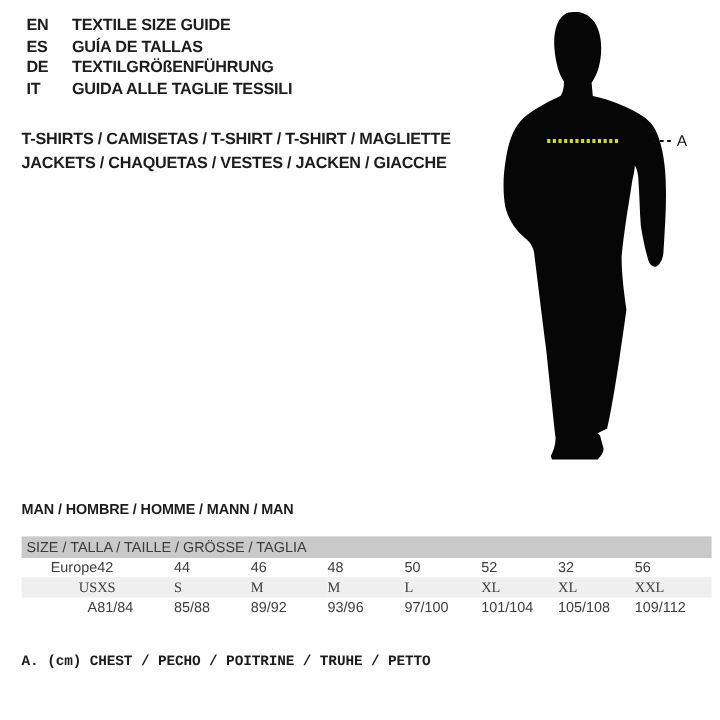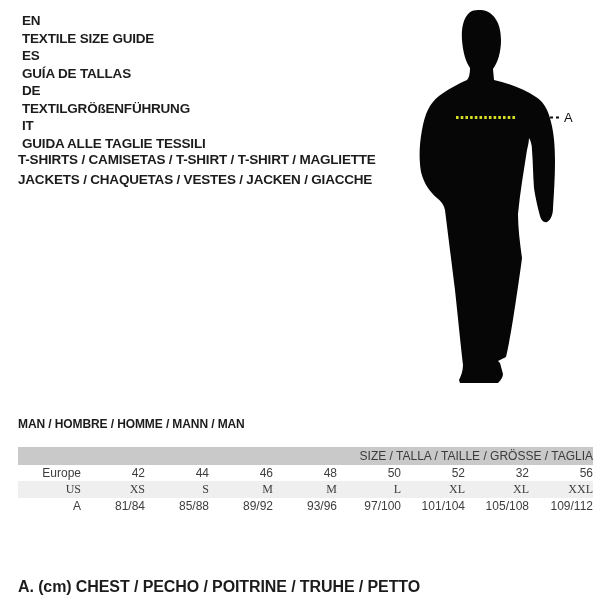--- a/index.html
+++ b/index.html
@@ -9,45 +9,45 @@
     --table_text:#3d3d3d;
     --dash:#d3dd26;
   }
   *{margin:0;padding:0;box-sizing:border-box;}
   html,body{width:600px;height:600px;background:#fff;overflow:hidden;}
   body{font-family:"Liberation Sans", sans-serif;color:var(--text);}
   .page{position:relative;width:600px;height:600px;background:#fff;}
 
   
   .lang-block{position:absolute;left:22px;top:12px;}
-  .lang-row{display:flex;line-height:17.5px;flex-direction:column;}
+  .lang-row{display:flex;line-height:17.5px;}
   .lang-code{width:38px;font-weight:bold;font-size:13.5px;letter-spacing:-0.2px;}
   .lang-label{font-weight:bold;font-size:13.5px;letter-spacing:-0.2px;white-space:nowrap;}
 
   
-  .categories{position:absolute;left:18px;top:106px;margin-top:44px;}
+  .categories{position:absolute;left:18px;top:106px;}
   .cat-line{font-weight:bold;font-size:13.5px;letter-spacing:-0.2px;line-height:20px;white-space:nowrap;}
 
   
   .figure{position:absolute;left:400px;top:0;width:185px;height:400px;}
   .measure-label-text{font-family:"Liberation Sans", sans-serif;font-size:13px;fill:#111;}
 
   
   .section-title{position:absolute;left:18px;top:417px;font-weight:bold;font-size:12px;letter-spacing:-0.1px;}
 
   
   .size-table{position:absolute;left:18px;top:447px;width:575px;border-collapse:collapse;table-layout:fixed;font-size:12px;color:var(--table_text);}
   .size-table col.c-label{width:63px;}
-  .size-table th{background:var(--header_bg);font-weight:normal;text-align:right;padding:2px 0 2px 4px;font-size:12px;color:#3b3b3b;height:16px;white-space:nowrap;}
-  .size-table td{height:16px;text-align:right;padding:1px 0;white-space:nowrap;}
+  .size-table th{background:var(--header_bg);font-weight:normal;text-align:left;padding:2px 0 2px 4px;font-size:12px;color:#3b3b3b;height:16px;white-space:nowrap;}
+  .size-table td{height:16px;text-align:left;padding:1px 0;white-space:nowrap;}
   .size-table td.row-label{text-align:right;padding-left:2px;}
   .size-table tr.alt td{background:var(--row_alt_bg);font-family:Liberation Serif, serif;}
 
   
-  .footnote{position:absolute;left:18px;top:578px;font-weight:bold;font-size:16px;letter-spacing:-0.1px;}
+  .footnote{position:absolute;left:18px;top:544px;font-weight:bold;font-size:12px;letter-spacing:-0.1px;font-family:Liberation Mono, monospace;}
 </style>
 </head>
 <body>
 
 <div class="page">
 
   <div class="lang-block">
     <div class="lang-row">
       <span class="lang-code">EN</span>
       <span class="lang-label">TEXTILE SIZE GUIDE</span>

